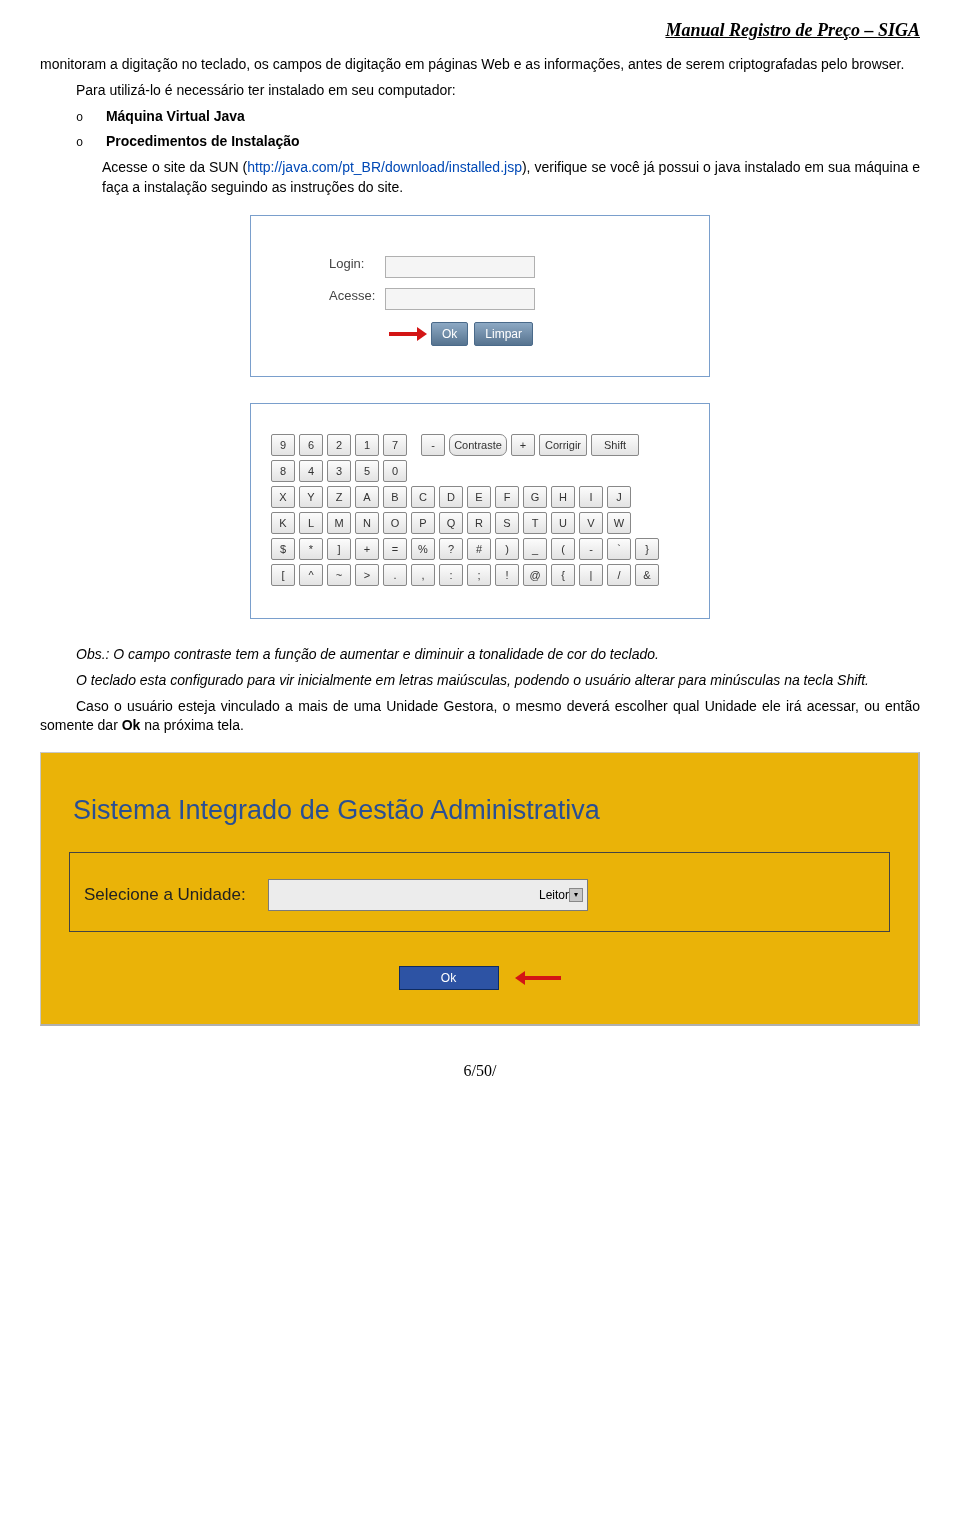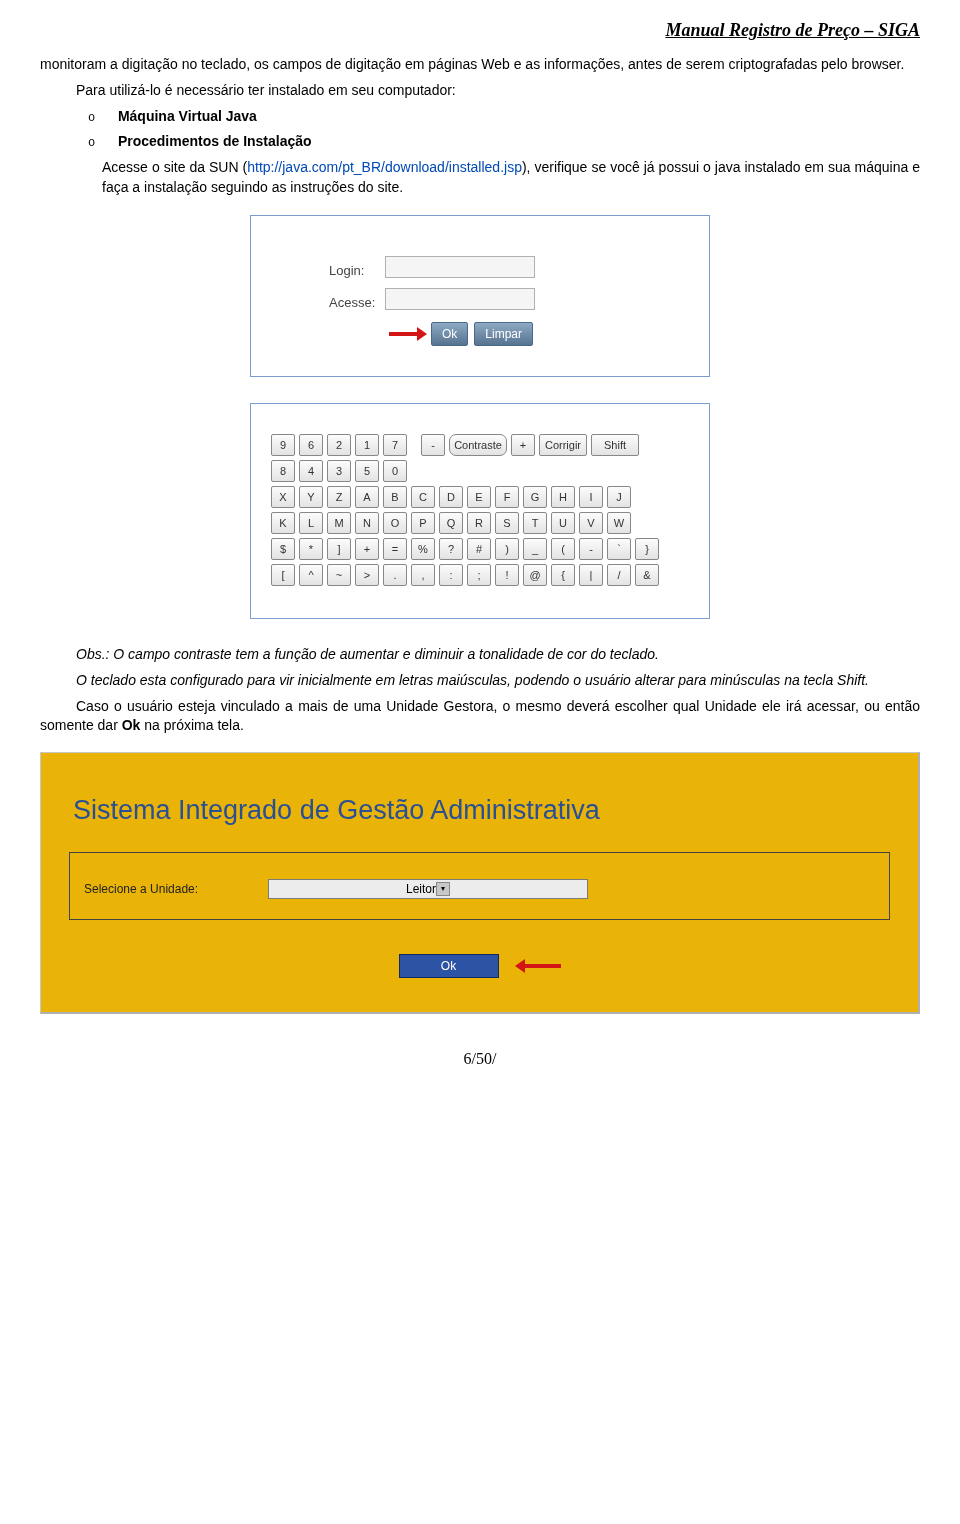--- a/index.html
+++ b/index.html
@@ -22,21 +22,21 @@
       text-decoration: underline;
     }
     .para {
       font-size: 14px;
       line-height: 1.4;
       text-align: justify;
       margin-bottom: 6px;
     }
     .indent-first { text-indent: 36px; }
     .list-o {
-      margin: 8px 0 8px 48px;
+      margin: 8px 0 8px 36px;
       font-size: 14px;
     }
     .list-o .o-mark {
       display: inline-block;
       width: 26px;
       font-family: "Courier New", monospace;
       font-size: 12px;
     }
     .bold { font-weight: bold; }
     .blue-link { color: #0049b6; }
@@ -45,21 +45,21 @@
     .login-panel {
       width: 460px;
       margin: 18px auto 26px auto;
       border: 1px solid #7a9fcc;
       padding: 40px 20px 30px 20px;
       background: #fff;
       font-family: Arial, sans-serif;
     }
     .login-row {
       display: flex;
-      align-items: flex-end;
+      align-items: flex-start;
       margin-bottom: 10px;
       padding-left: 58px;
     }
     .login-label {
       width: 56px;
       font-size: 13px;
       color: #444;
     }
     .login-input {
       width: 150px;
@@ -160,33 +160,33 @@
       color: #294f94;
       margin: 18px 0 26px 4px;
     }
     .unit-inner {
       border: 1px solid #444;
       padding: 26px 14px 20px 14px;
       display: flex;
       align-items: center;
     }
     .unit-label {
-      font-size: 12px;
+      font-size: 17px;
       color: #222;
       width: 184px;
     }
     .unit-select {
       width: 320px;
-      height: 20px;
+      height: 32px;
       border: 1px solid #7b7b7b;
       background: #ececec;
       font-size: 12px;
       padding: 1px 4px;
       display: flex;
-      justify-content: center;
+      justify-content: flex-end;
       align-items: center;
     }
     .unit-select .dd {
       width: 14px; height: 14px;
       background: #c8c8c8;
       border: 1px solid #888;
       display: inline-flex;
       align-items: center;
       justify-content: center;
       font-size: 8px;

